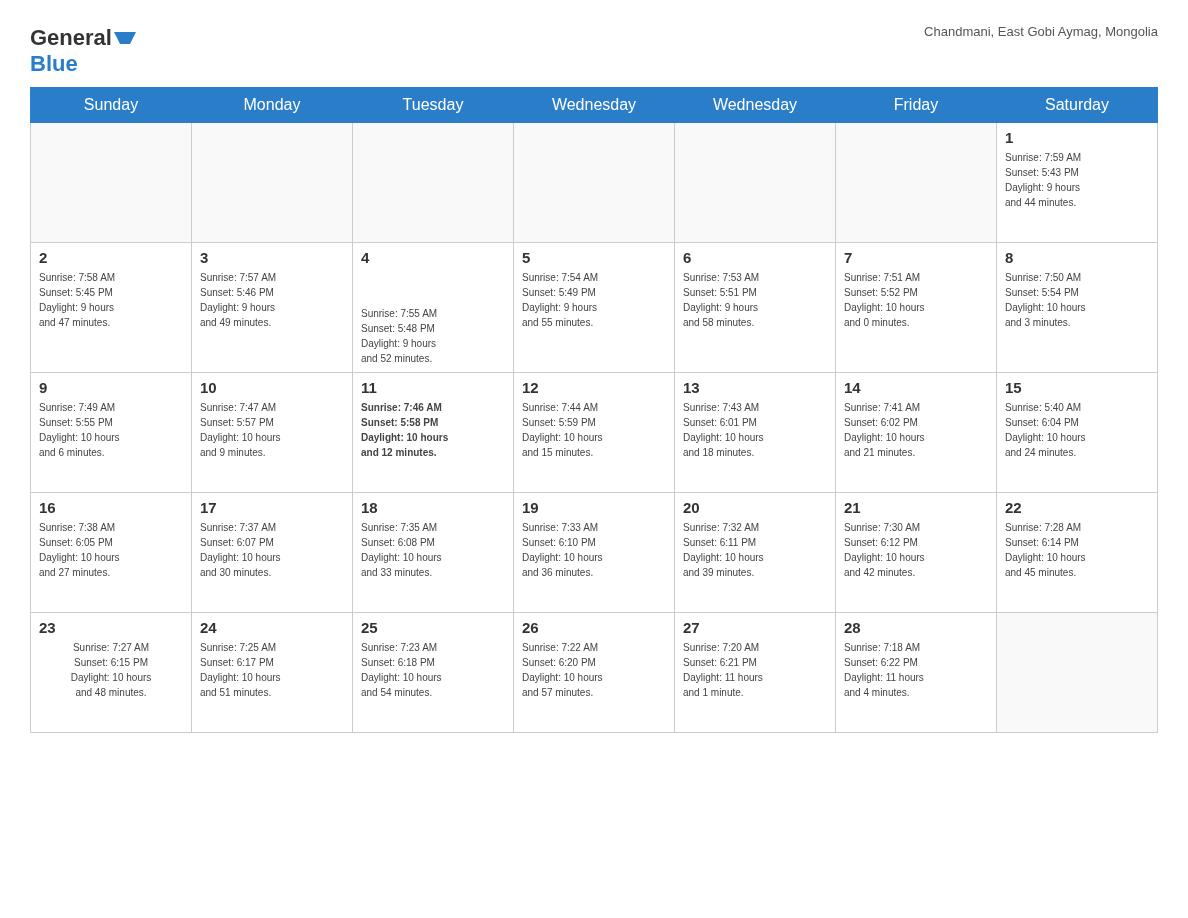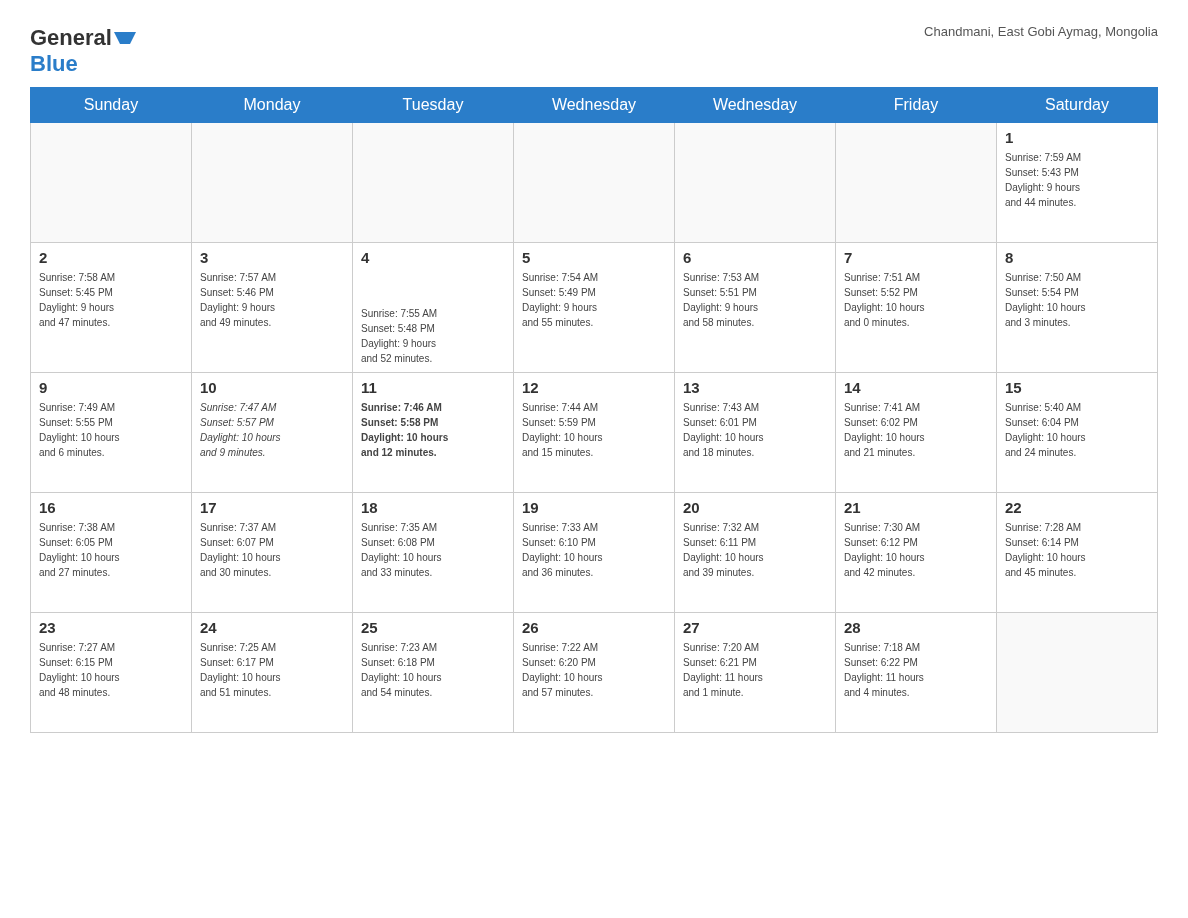--- a/index.html
+++ b/index.html
@@ -188,21 +188,21 @@
       <tr>
         <td>
           <div class="day-number">9</div>
           <div class="day-info" style="white-space: pre-line;">Sunrise: 7:49 AM
 Sunset: 5:55 PM
 Daylight: 10 hours
 and 6 minutes.</div>
         </td>
         <td>
           <div class="day-number">10</div>
-          <div class="day-info" style="white-space: pre-line; font-style: italic;">Sunrise: 7:47 AM
+          <div class="day-info" style="white-space: pre-line;">Sunrise: 7:47 AM
 Sunset: 5:57 PM
 Daylight: 10 hours
 and 9 minutes.</div>
         </td>
         <td>
           <div class="day-number">11</div>
           <div class="day-info" style="white-space: pre-line; font-weight: bold;">Sunrise: 7:46 AM
 Sunset: 5:58 PM
 Daylight: 10 hours
 and 12 minutes.</div>
@@ -283,21 +283,21 @@
           <div class="day-number">22</div>
           <div class="day-info" style="white-space: pre-line;">Sunrise: 7:28 AM
 Sunset: 6:14 PM
 Daylight: 10 hours
 and 45 minutes.</div>
         </td>
       </tr>
       <tr>
         <td>
           <div class="day-number">23</div>
-          <div class="day-info" style="white-space: pre-line;">Sunrise: 7:27 AM
+          <div class="day-info" style="white-space: pre-line; text-align: center;">Sunrise: 7:27 AM
 Sunset: 6:15 PM
 Daylight: 10 hours
 and 48 minutes.</div>
         </td>
         <td>
           <div class="day-number">24</div>
           <div class="day-info" style="white-space: pre-line;">Sunrise: 7:25 AM
 Sunset: 6:17 PM
 Daylight: 10 hours
 and 51 minutes.</div>

